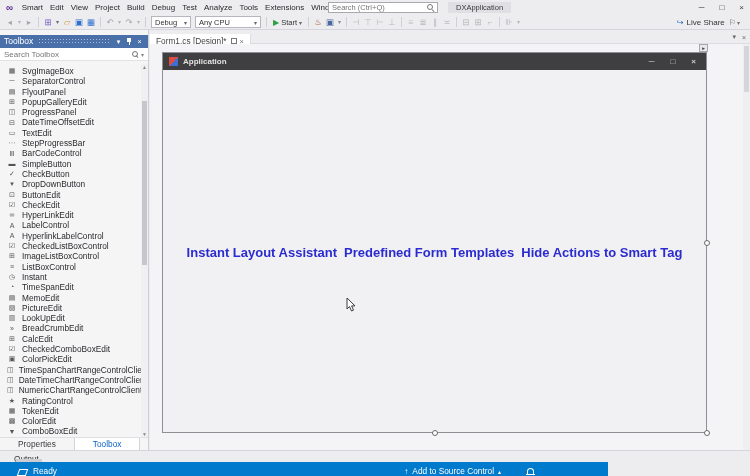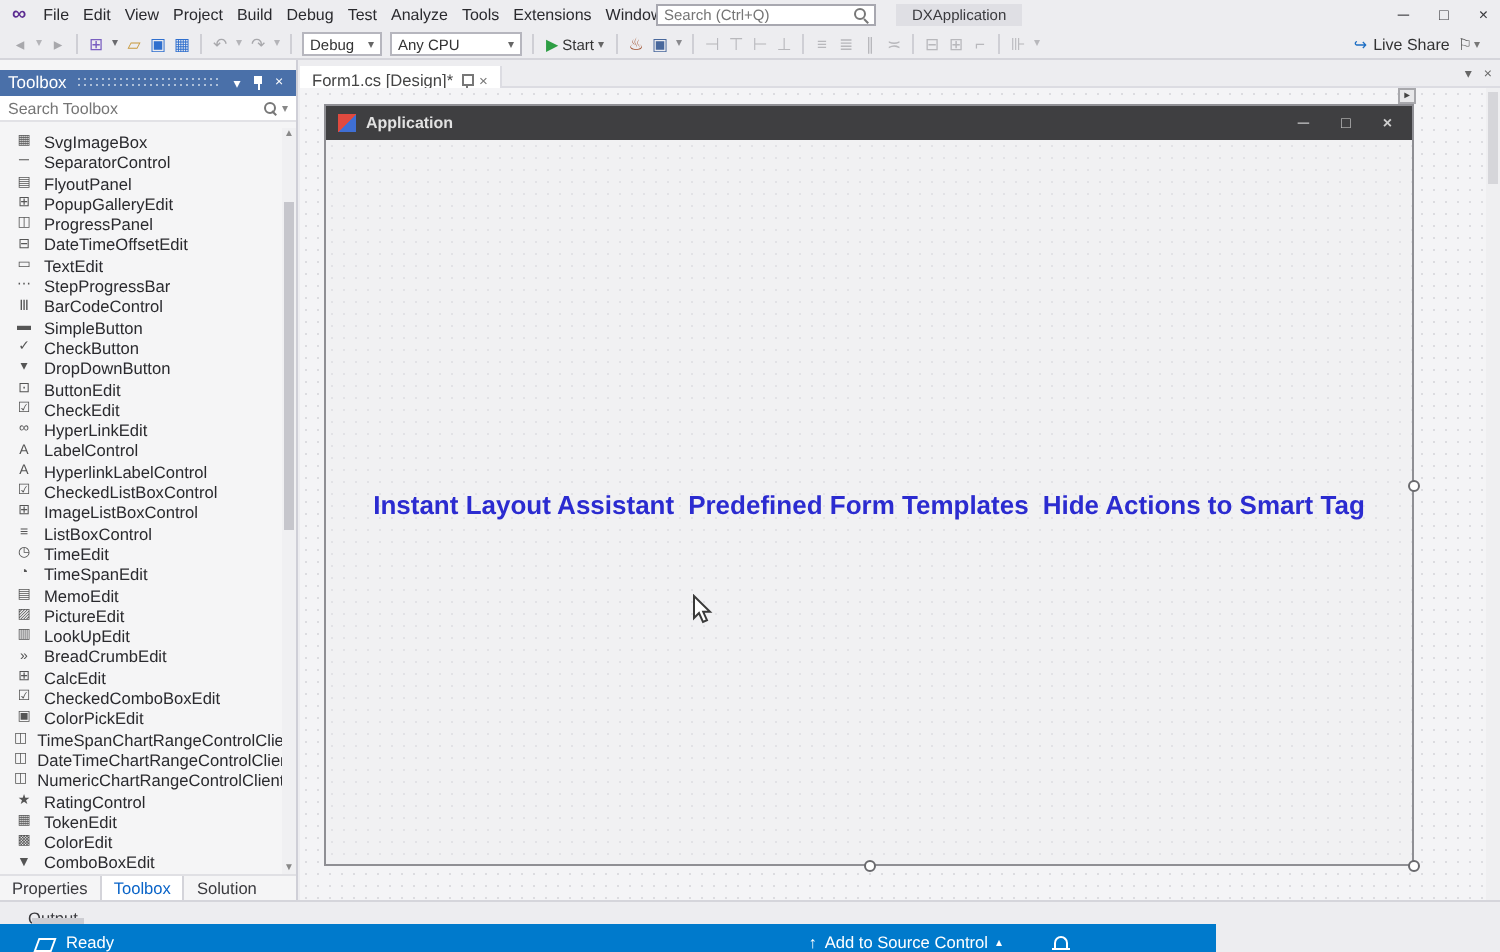--- a/index.html
+++ b/index.html
@@ -54,21 +54,21 @@
   .tbx-list { position:absolute; left:0; top:34px; right:7px; bottom:13px; overflow:hidden; padding-top:2px; }
   .tbx-row { height:10.3px; display:flex; align-items:center; gap:5px; padding-left:7px; cursor:default; }
   .tbx-row .ico { width:10px; font-size:7px; color:#555; text-align:center; line-height:10px; }
   .tbx-row .lab { font-size:8.3px; color:#2a2a2e; white-space:nowrap; line-height:10.3px; }
   .tbx-scroll { position:absolute; right:0; top:34px; width:7px; bottom:13px; background:#f0f0f2; }
   .tbx-scroll .arr { position:absolute; left:0; width:7px; font-size:5px; color:#888; text-align:center; }
   .tbx-scroll .arr.up { top:0; }
   .tbx-scroll .arr.dn { bottom:0; }
   .tbx-thumb { position:absolute; left:1px; width:5px; top:10%; height:44%; background:#c6c6cc; }
   .tbx-tabs { position:absolute; left:0; bottom:0; right:0; height:13px; display:flex; background:#f5f5f6; border-top:1px solid #e0e0e4; }
-  .tbx-tab { font-size:8.3px; line-height:12px; padding:0 6px; color:#3a3a3e; cursor:default; }
+  .tbx-tab { font-size:8.3px; line-height:12px; padding:0 18px; color:#3a3a3e; cursor:default; }
   .tbx-tab.active { background:#ffffff; color:#0a64c8; border-left:1px solid #d4d4da; border-right:1px solid #d4d4da; }
 
   
   .editor { position:absolute; left:150px; top:30px; right:0; height:420px; background:#ededf0; }
   .tabstrip { position:relative; height:14px; border-bottom:1px solid #dcdce2; }
   .doc-tab { display:inline-flex; align-items:center; gap:4px; height:14px; background:#fff; padding:0 6px; font-size:8.3px; color:#444; border-right:1px solid #dcdce2; cursor:default; }
   .doc-pin { position:relative; width:5px; height:8px; }
   .doc-pin::before { content:""; position:absolute; left:0.5px; top:1px; width:4px; height:4px; border:1px solid #777; }
   .doc-pin::after { content:""; position:absolute; left:2px; top:5.5px; width:1px; height:2.5px; background:#777; }
   .doc-close { font-size:7.5px; color:#777; }
@@ -113,21 +113,21 @@
   .bell::before { content:""; position:absolute; left:2px; bottom:-3px; width:2px; height:1px; background:#fff; }
 </style>
 </head>
 <body>
 
 <div id="app">
 
   <div class="titlebar">
     <span class="vs-logo">∞</span>
     <div class="menu-items">
-        <span class="menu-item">File</span>
+        <span class="menu-item">Smart</span>
         <span class="menu-item">Edit</span>
         <span class="menu-item">View</span>
         <span class="menu-item">Project</span>
         <span class="menu-item">Build</span>
         <span class="menu-item">Debug</span>
         <span class="menu-item">Test</span>
         <span class="menu-item">Analyze</span>
         <span class="menu-item">Tools</span>
         <span class="menu-item">Extensions</span>
         <span class="menu-item">Window</span>
@@ -303,21 +303,21 @@
         <div class="tbx-row">
           <span class="ico">⊞</span>
           <span class="lab">ImageListBoxControl</span>
         </div>
         <div class="tbx-row">
           <span class="ico">≡</span>
           <span class="lab">ListBoxControl</span>
         </div>
         <div class="tbx-row">
           <span class="ico">◷</span>
-          <span class="lab">TimeEdit</span>
+          <span class="lab">Instant</span>
         </div>
         <div class="tbx-row">
           <span class="ico">◔</span>
           <span class="lab">TimeSpanEdit</span>
         </div>
         <div class="tbx-row">
           <span class="ico">▤</span>
           <span class="lab">MemoEdit</span>
         </div>
         <div class="tbx-row">

